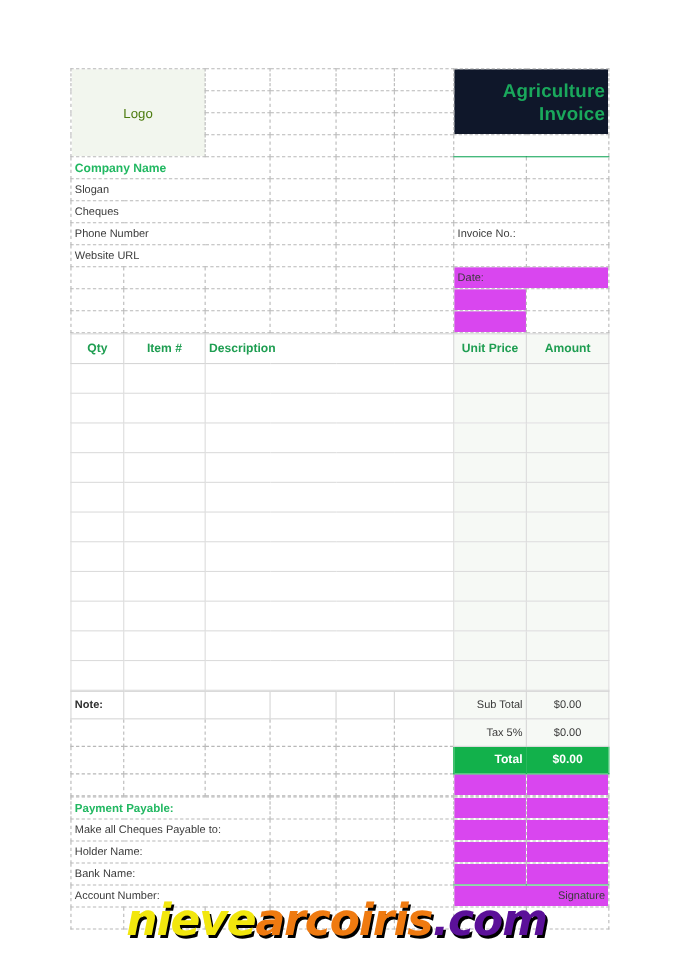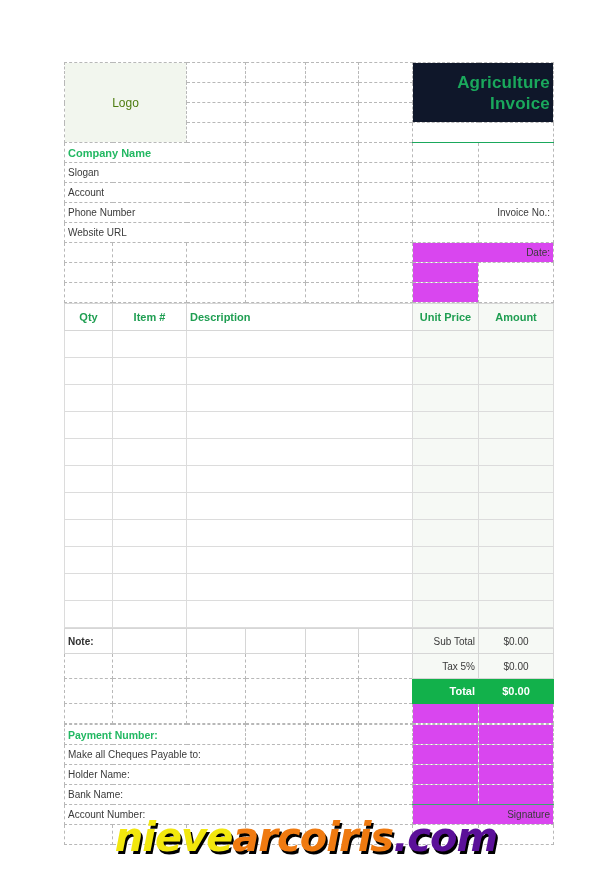--- a/index.html
+++ b/index.html
@@ -90,21 +90,21 @@
   .company-name {
     color: #22b862;
     font-weight: bold;
     font-size: 11px;
   }
   .field-label {
     color: #3a3a3a;
     font-size: 10px;
   }
   .right-label {
-    text-align: right;
+    text-align: left;
     font-size: 10px;
     color: #3a3a3a;
     padding-right: 4px;
   }
 
   
   .items-head td {
     border: 1px solid #d6d6d6;
     height: 26px;
     color: #1f9e52;
@@ -245,21 +245,21 @@
       </tr>
       <tr style="height:16px;">
         <td class="field-label" colspan="3">Slogan</td>
         <td></td>
         <td></td>
         <td></td>
         <td></td>
         <td></td>
       </tr>
       <tr style="height:16px;">
-        <td class="field-label" colspan="3">Account</td>
+        <td class="field-label" colspan="3">Cheques</td>
         <td></td>
         <td></td>
         <td></td>
         <td></td>
         <td></td>
       </tr>
       <tr style="height:16px;">
         <td class="field-label" colspan="3">Phone Number</td>
         <td></td>
         <td></td>
@@ -467,21 +467,21 @@
         <col class="c2">
         <col class="c3">
         <col class="c4">
       <col class="c5">
         <col class="c6">
         <col class="c7">
         <col class="c8">
     </colgroup>
     <tbody>
       <tr style="height:19px;">
-        <td class="pay-head" colspan="3">Payment Number:</td>
+        <td class="pay-head" colspan="3">Payment Payable:</td>
         <td></td>
         <td></td>
         <td></td>
         <td class="tint"></td>
         <td class="tint"></td>
       </tr>
       <tr style="height:20px;">
         <td class="field-label" colspan="3">Make all Cheques Payable to:</td>
         <td></td>
         <td></td>

